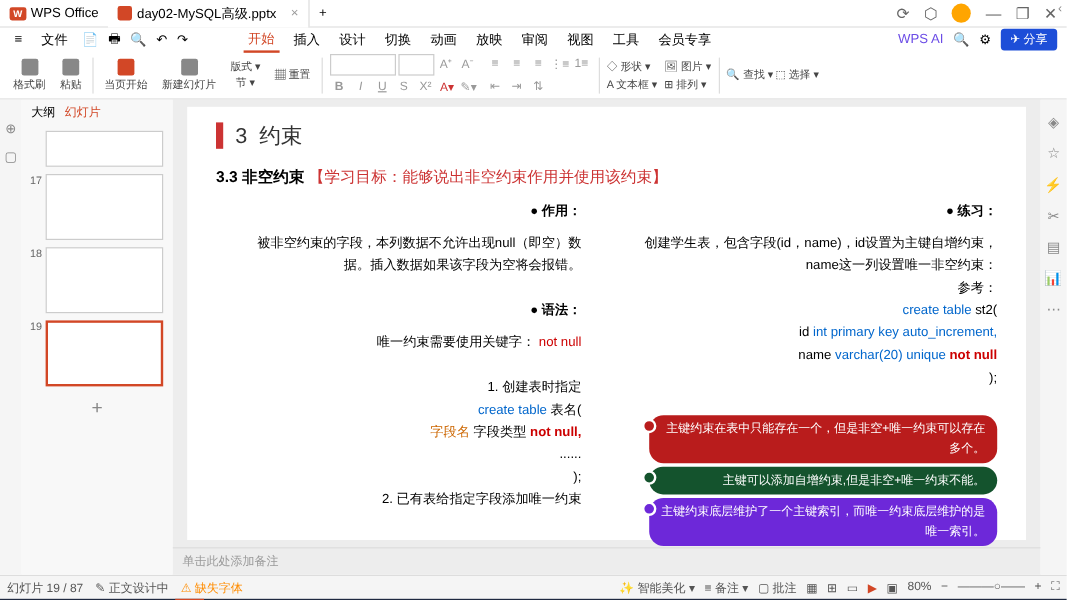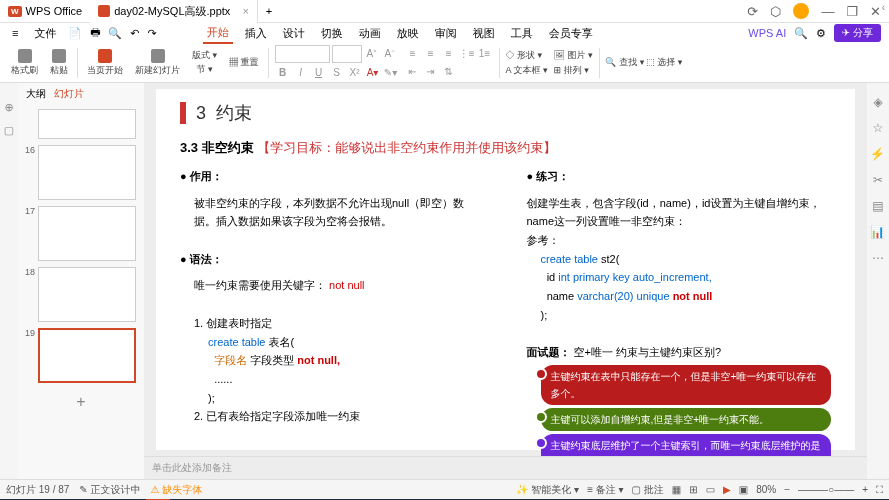--- a/index.html
+++ b/index.html
@@ -10,21 +10,21 @@
     .tab-icon { width: 12px; height: 12px; border-radius: 2px; }
     .wps-logo { background: #d24726; color: #fff; font-size: 8px; padding: 1px 3px; border-radius: 2px; font-weight: bold; }
     .title-right { margin-left: auto; display: flex; gap: 12px; padding-right: 8px; align-items: center; }
     .title-right span { cursor: pointer; color: #666; font-size: 13px; }
     .avatar { width: 16px; height: 16px; border-radius: 50%; background: #ffa500; }
     .menubar { height: 20px; display: flex; align-items: center; padding: 0 8px; gap: 4px; font-size: 11px; }
     .menu-left { display: flex; gap: 8px; align-items: center; }
     .menu-item { padding: 2px 4px; cursor: pointer; }
     .menu-item.active { color: #d24726; border-bottom: 2px solid #d24726; }
     .menu-right { margin-left: auto; display: flex; gap: 8px; align-items: center; }
-    .share-btn { background: #6d28d9; color: #fff; padding: 2px 8px; border-radius: 3px; font-size: 10px; }
+    .share-btn { background: #1d4ed8; color: #fff; padding: 2px 8px; border-radius: 3px; font-size: 10px; }
     .ribbon { height: 40px; display: flex; align-items: center; padding: 2px 8px; gap: 6px; border-bottom: 1px solid #ddd; font-size: 10px; }
     .ribbon-group { display: flex; flex-direction: column; align-items: center; gap: 1px; padding: 0 3px; }
     .ribbon-icon { width: 14px; height: 14px; background: #888; border-radius: 2px; }
     .ribbon-label { font-size: 9px; color: #444; white-space: nowrap; }
     .font-sel { width: 55px; height: 18px; border: 1px solid #ccc; font-size: 9px; }
     .fmt-btn { width: 16px; height: 16px; display: inline-flex; align-items: center; justify-content: center; color: #999; }
     .main-area { display: flex; height: 396px; }
     .left-sidebar { width: 18px; background: #f5f5f5; display: flex; flex-direction: column; align-items: center; gap: 10px; padding-top: 18px; }
     .left-sidebar span { font-size: 11px; color: #888; }
     .thumbnail-panel { width: 126px; background: #f8f8f8; display: flex; flex-direction: column; }
@@ -37,31 +37,31 @@
     .thumb-img.active { border: 2px solid #d24726; }
     .thumb-add { text-align: center; font-size: 16px; color: #888; padding: 4px; }
     .slide-area { flex: 1; background: #ededed; display: flex; flex-direction: column; position: relative; }
     .slide-canvas { flex: 1; padding: 6px 12px; overflow: hidden; }
     .slide { background: #fff; width: 100%; height: 100%; padding: 12px 24px; position: relative; font-size: 11px; }
     .slide-title { display: flex; align-items: center; gap: 10px; margin-bottom: 14px; }
     .red-bar { width: 6px; height: 22px; background: #c33; }
     .title-text { font-size: 18px; color: #333; }
     .subtitle { font-size: 13px; margin-bottom: 10px; }
     .red-text { color: #c33; }
-    .content-cols { display: flex; gap: 42px; }
+    .content-cols { display: flex; gap: 42px; text-align: right; }
     .col { flex: 1; font-size: 11px; line-height: 1.7; }
     .bullet { margin-bottom: 8px; }
     .bullet-title { font-weight: bold; }
     .indent { padding-left: 14px; }
     .code-blue { color: #0066cc; }
     .code-orange { color: #cc6600; }
     .code-red { color: #cc0000; }
     .highlight-box { padding: 3px 10px; color: #fff; font-size: 10px; border-radius: 12px; margin: 3px 0 3px 14px; position: relative; }
     .hb-red { background: #b91c1c; }
-    .hb-green { background: #4d7c0f; }
+    .hb-green { background: #14532d; }
     .hb-blue { background: #6d28d9; }
     .hb-dot { position: absolute; left: -6px; top: 3px; width: 12px; height: 12px; border-radius: 50%; background: inherit; border: 2px solid #fff; }
     .notes-bar { height: 16px; font-size: 10px; color: #999; padding: 11px 8px; display: flex; align-items: center; border-top: 1px solid #ddd; }
     .right-sidebar { width: 22px; background: #f5f5f5; display: flex; flex-direction: column; align-items: center; gap: 12px; padding-top: 12px; }
     .right-sidebar span { font-size: 12px; color: #888; }
     .statusbar { height: 20px; background: #f5f5f5; border-top: 1px solid #ddd; display: flex; align-items: center; padding: 0 6px; font-size: 10px; color: #555; gap: 10px; }
     .status-right { margin-left: auto; display: flex; gap: 8px; align-items: center; }
     .taskbar { height: 21px; background: #1f2940; display: flex; align-items: center; padding: 0 2px; }
     .task-icon { width: 24px; height: 21px; display: flex; align-items: center; justify-content: center; color: #fff; font-size: 12px; }
     .task-right { margin-left: auto; display: flex; align-items: center; gap: 4px; color: #fff; font-size: 9px; padding-right: 4px; }
@@ -209,24 +209,20 @@
   <div class="thumbnail-panel">
     <div class="thumb-header">
       <span>大纲</span>
       <span class="active">幻灯片</span>
       <span class="collapse">‹</span>
     </div>
     <div class="thumb-list">
       <div class="thumb-row">
           <div class="thumb-num"></div>
           <div class="thumb-img" style="height:30px"></div>
-        </div>
-      <div class="thumb-row">
-          <div class="thumb-num">16</div>
-          <div class="thumb-img"></div>
         </div>
       <div class="thumb-row">
           <div class="thumb-num">17</div>
           <div class="thumb-img"></div>
         </div>
       <div class="thumb-row">
           <div class="thumb-num">18</div>
           <div class="thumb-img"></div>
         </div>
       <div class="thumb-row">
@@ -270,21 +266,20 @@
             <div class="bullet">● <span class="bullet-title">练习：</span></div>
             <div>创建学生表，包含字段(id，name)，id设置为主键自增约束，name这一列设置唯一非空约束：</div>
             <div>参考：</div>
             <div class="indent">
               <span class="code-blue">create table</span> <span>st2(</span><br>
               &nbsp;&nbsp;<span>id</span> <span class="code-blue">int primary key auto_increment,</span><br>
               &nbsp;&nbsp;<span>name</span> <span class="code-blue">varchar(20) unique</span> <b class="code-red">not null</b><br>
               <span>);</span>
             </div>
             <br>
-            <div><b>面试题：</b> <span>空+唯一 约束与主键约束区别?</span></div>
             <div class="highlight-box hb-red"><span class="hb-dot"></span><span>主键约束在表中只能存在一个，但是非空+唯一约束可以存在多个。</span></div>
             <div class="highlight-box hb-green"><span class="hb-dot"></span><span>主键可以添加自增约束,但是非空+唯一约束不能。</span></div>
             <div class="highlight-box hb-blue"><span class="hb-dot"></span><span>主键约束底层维护了一个主键索引，而唯一约束底层维护的是唯一索引。</span></div>
           </div>
         </div>
       </div>
     </div>
     <div class="notes-bar">
         <span>单击此处添加备注</span>
       </div>

